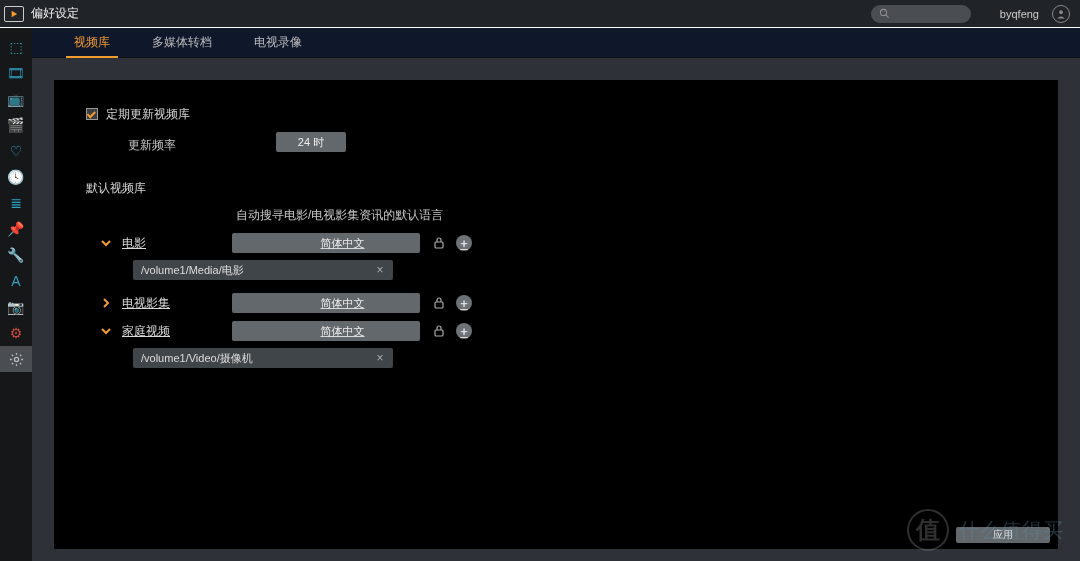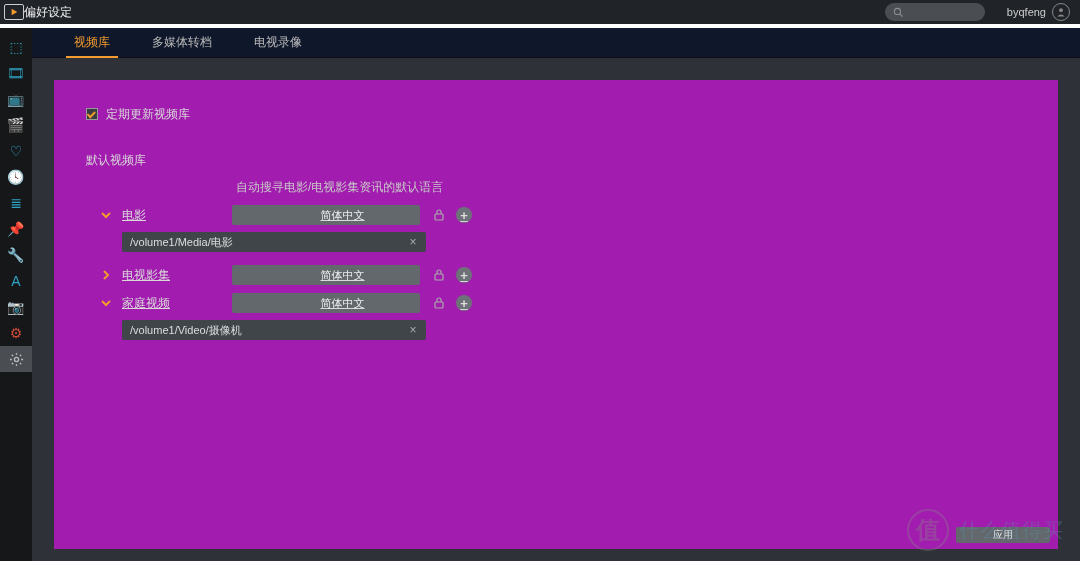--- a/index.html
+++ b/index.html
@@ -1,20 +1,20 @@
 <!DOCTYPE html>
 <html><head>
 <meta charset="utf-8">
 <style>
   * { box-sizing: border-box; margin: 0; padding: 0; font-family: "Microsoft YaHei", "PingFang SC", Arial, sans-serif; }
   html, body { width: 1080px; height: 561px; overflow: hidden; background: #1b1f23; color: #d0d0d0; }
   .app { display: flex; flex-direction: column; width: 100%; height: 100%; }
 
   
-  .topbar { height: 28px; background: #202428; display: flex; align-items: center; padding: 0 10px 0 4px; gap: 0; border-bottom: 4px solid #ffffff; }
+  .topbar { height: 28px; background: #202428; display: flex; align-items: center; padding: 0 10px 0 4px; gap: 7px; border-bottom: 1px solid #ffffff; }
   .logo { width: 20px; height: 16px; border: 1px solid #ccc; border-radius: 2px; display: flex; align-items: center; justify-content: center; }
   .logo svg { width: 8px; height: 8px; }
   .title { font-size: 12px; color: #eee; }
   .topbar .spacer { flex: 1; }
   .search { width: 100px; height: 18px; background: #4a4e53; border-radius: 9px; display: flex; align-items: center; padding: 0 8px; }
   .search svg { width: 11px; height: 11px; opacity: .6; }
   .username { font-size: 11px; color: #ccc; margin-left: 22px; margin-right: 6px; }
   .avatar { width: 18px; height: 18px; border: 1.5px solid #888; border-radius: 50%; display: flex; align-items: center; justify-content: center; }
   .avatar svg { width: 10px; height: 10px; }
 
@@ -32,21 +32,21 @@
 
   
   .main { flex: 1; display: flex; flex-direction: column; min-width: 0; background: #2e3238; }
 
   .tabs { height: 30px; background: #0f172a; display: flex; align-items: flex-end; padding-left: 36px; gap: 30px; border-bottom: 1px solid #0e0f10; }
   .tab { font-size: 12px; color: #bbb; padding: 0 6px 6px; cursor: pointer; position: relative; }
   .tab.active { color: #f29b2f; }
   .tab.active::after { content: ""; position: absolute; left: -2px; right: -2px; bottom: -1px; height: 2px; background: #f29b2f; }
 
   .canvas-wrap { flex: 1; padding: 22px 22px 12px 22px; overflow: hidden; position: relative; }
-  .canvas { width: 100%; height: 100%; background: #a21caf; position: relative; }
+  .canvas { width: 100%; height: 100%; background: #000000; position: relative; }
 
   
   .form { padding: 22px 0 0 32px; font-size: 12px; color: #d8d8d8; }
   .row { display: flex; align-items: center; min-height: 24px; }
   .checkbox { width: 12px; height: 12px; border: 1px solid #999; background: #3a3d41; display:flex; align-items:center; justify-content:center; margin-right: 8px; cursor:pointer; }
   .checkbox.checked::after { content:""; width:6px; height:3px; border-left:2px solid #f29b2f; border-bottom:2px solid #f29b2f; transform: rotate(-45deg) translate(0,-1px); }
   .sublabel { margin-left: 42px; color: #c8c8c8; margin-top: 6px; }
   .freq-btn { margin-left: 100px; width: 70px; height: 20px; background: #63686d; color:#eee; font-size:11px; display:flex; align-items:center; justify-content:center; border-radius:2px; cursor:pointer; }
 
   .section-title { margin: 26px 0 10px 0; color:#d8d8d8; }
@@ -55,21 +55,21 @@
 
   .lib-row { display:flex; align-items:center; height: 26px; margin-bottom: 2px; text-decoration: underline; }
   .lib-toggle { width: 12px; display:flex; justify-content:center; margin-left: 14px; margin-right: 10px; cursor:pointer; }
   .lib-toggle svg { width:10px; height:10px; }
   .lib-name { width: 110px; color:#d8d8d8; }
   .lang-select { width: 188px; height: 20px; background:#63686d; color:#eee; font-size:11px; display:flex; align-items:center; justify-content:center; border-radius:2px; cursor:pointer; margin-right: 12px; padding-left: 33px; }
   .lock { width:14px; height:14px; color:#aaa; margin-right:10px; display:flex; align-items:center; justify-content:center; }
   .add-circle { width:16px; height:16px; border-radius:50%; background:#6d7278; color:#ddd; display:flex; align-items:center; justify-content:center; font-size:13px; font-weight:bold; cursor:pointer; }
 
   .path-row { display:flex; align-items:center; height:24px; margin: 2px 0 8px 36px; }
-  .path-field { width: 304px; height:20px; background:#40454a; color:#ddd; font-size:11px; display:flex; align-items:center; padding:0 8px; border-radius:2px; position:relative; }
+  .path-field { width: 260px; height:20px; background:#40454a; color:#ddd; font-size:11px; display:flex; align-items:center; padding:0 8px; border-radius:2px; position:relative;margin-left:11px; }
   .path-field .x { position:absolute; right:6px; top:3px; width:14px; height:14px; color:#aaa; cursor:pointer; font-size:12px; display:flex; align-items:center; justify-content:center; }
 
   
   .apply { position: absolute; right: 8px; bottom: 6px; width: 94px; height: 16px; background:#63686d; color:#eee; font-size:10px; display:flex; align-items:center; justify-content:center; border-radius:2px; cursor:pointer; }
 
   
   .watermark { position:absolute; right:16px; bottom:10px; display:flex; align-items:center; gap:10px; opacity:.35; pointer-events:none; }
   .wm-circle { width:42px; height:42px; border:2px solid #888; border-radius:50%; display:flex; align-items:center; justify-content:center; color:#888; font-size:24px; font-weight:bold; }
   .wm-text { color:#5f8fa6; font-size:20px; letter-spacing:1px; }
 </style>
@@ -159,20 +159,24 @@
       <div class="canvas-wrap">
         <div class="canvas">
 
           <div class="form">
 
             <div class="row">
               <span class="checkbox checked"></span>
               <span>定期更新视频库</span>
             </div>
 
+            <div class="row" style="margin-top:4px;">
+              <span class="sublabel">更新频率</span>
+              <span class="freq-btn">24 时</span>
+            </div>
 
             <div class="section-title">默认视频库</div>
 
             <div class="cols-hint">自动搜寻电影/电视影集资讯的默认语言</div>
 
             <div class="lib-row">
               <span class="lib-toggle">
                   <svg viewBox="0 0 10 10">
                     <path d="M1 3 L5 7 L9 3" fill="none" stroke="#f29b2f" stroke-width="2"></path>
                   </svg>

